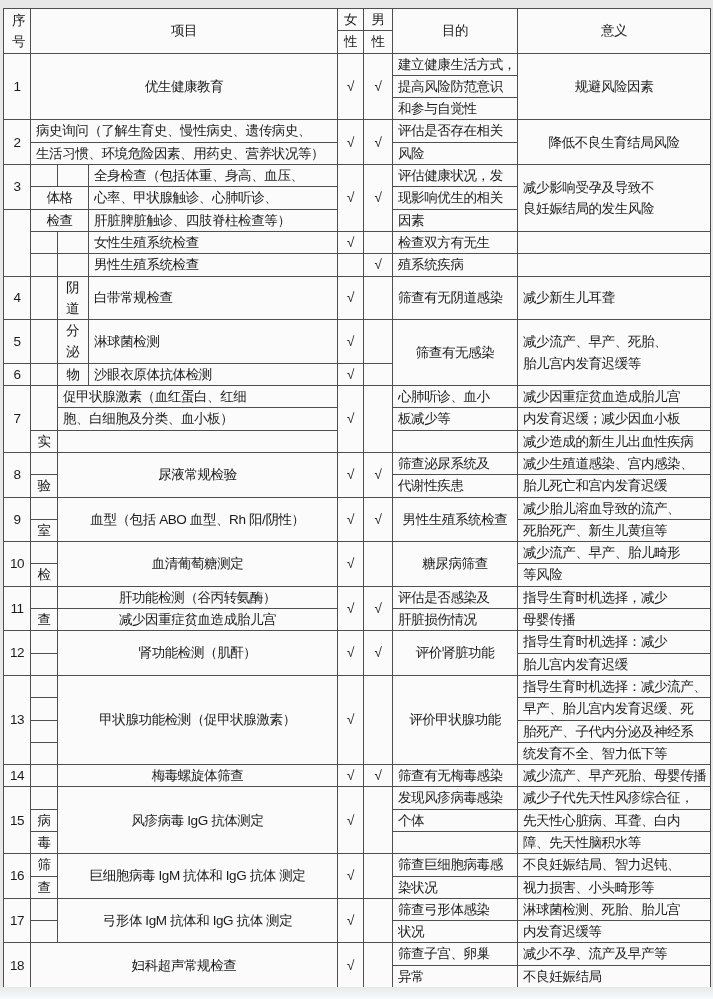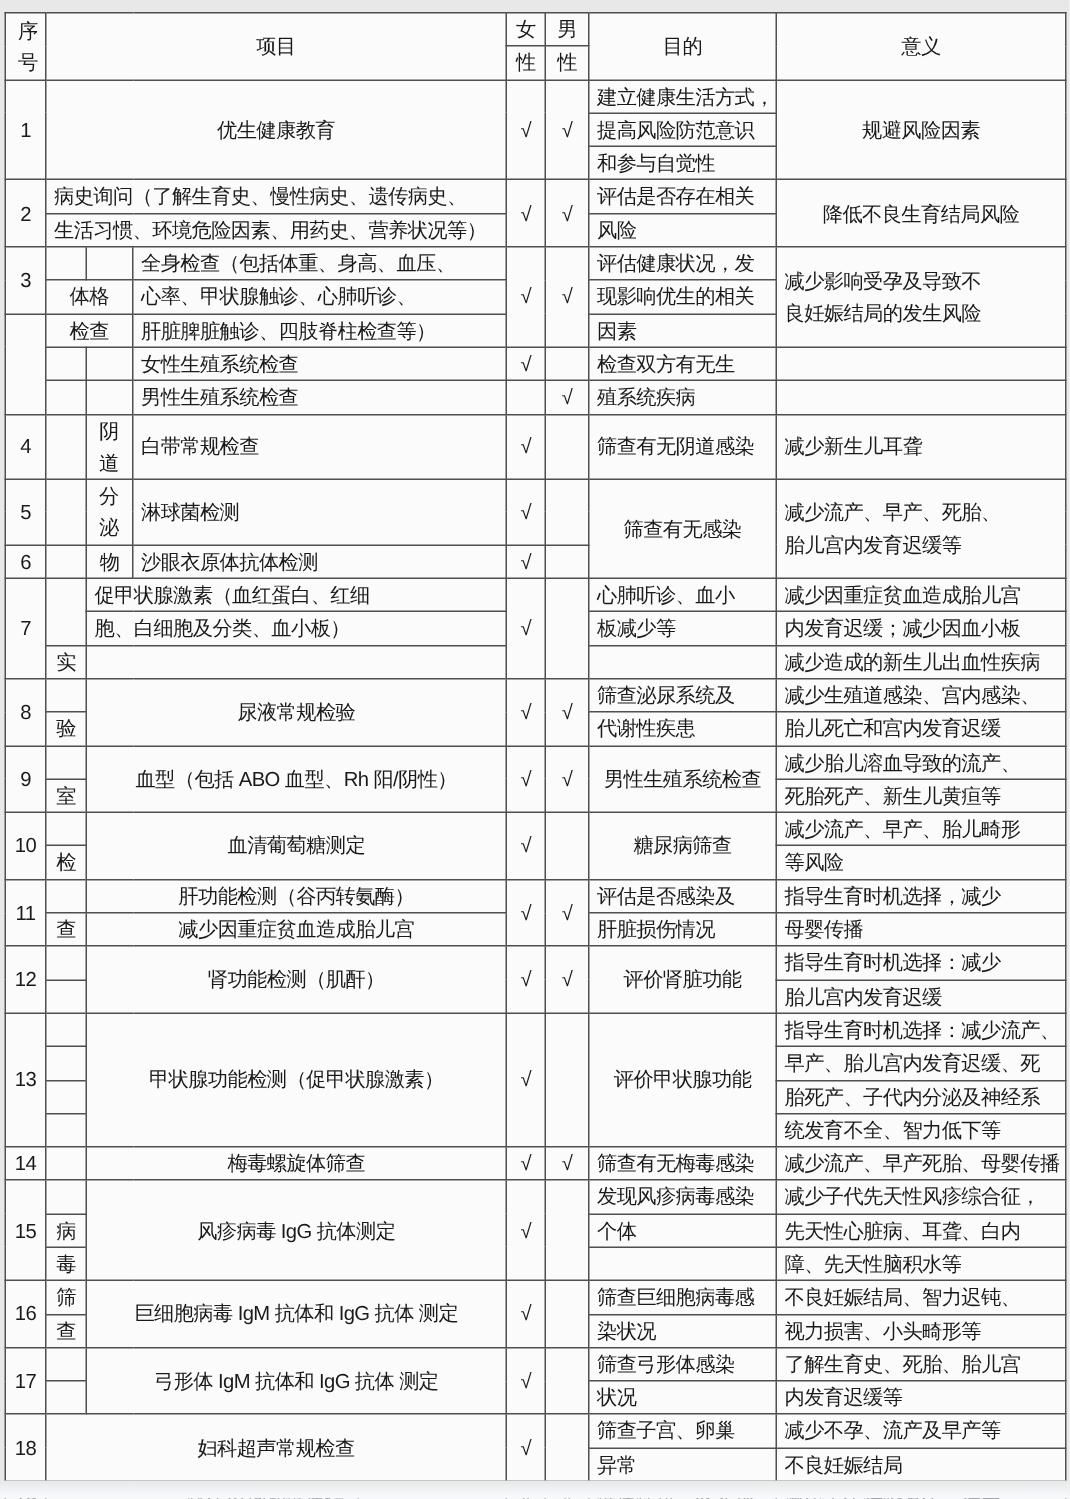--- a/index.html
+++ b/index.html
@@ -310,21 +310,21 @@
           <td class="l">染状况</td>
           <td class="l">视力损害、小头畸形等</td>
         </tr>
         <tr>
           <td rowspan="2" class="c">17</td>
           <td class="c"></td>
           <td colspan="2" rowspan="2" class="c">弓形体 IgM 抗体和 IgG 抗体 测定</td>
           <td rowspan="2" class="c">√</td>
           <td rowspan="2" class="c"></td>
           <td class="l">筛查弓形体感染</td>
-          <td class="l">了解生育史、死胎、胎儿宫</td>
+          <td class="l">淋球菌检测、死胎、胎儿宫</td>
         </tr>
         <tr>
           <td class="c"></td>
           <td class="l">状况</td>
           <td class="l">内发育迟缓等</td>
         </tr>
         <tr>
           <td rowspan="2" class="c">18</td>
           <td colspan="3" rowspan="2" class="c">妇科超声常规检查</td>
           <td rowspan="2" class="c">√</td>

